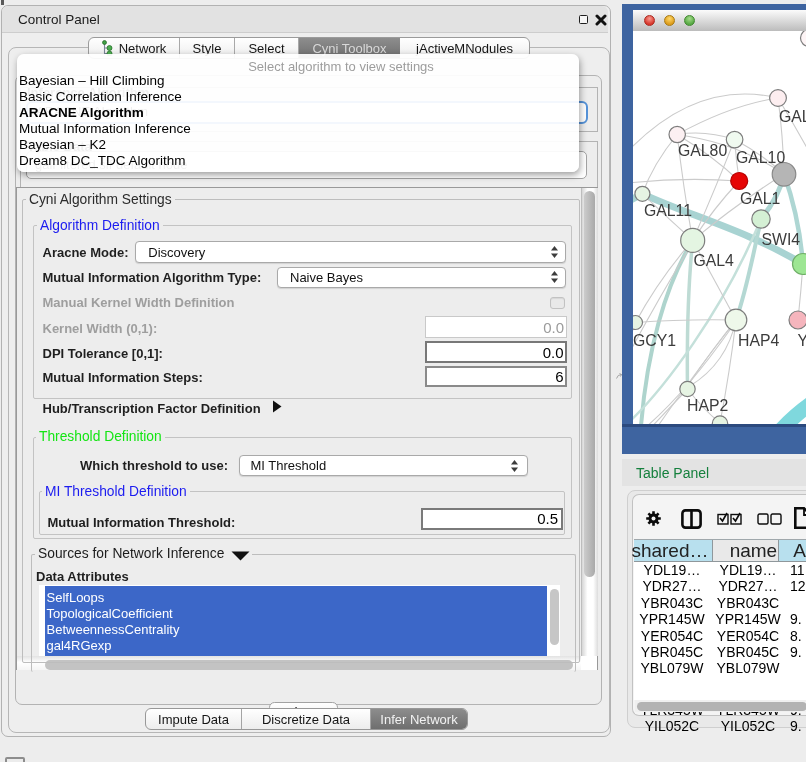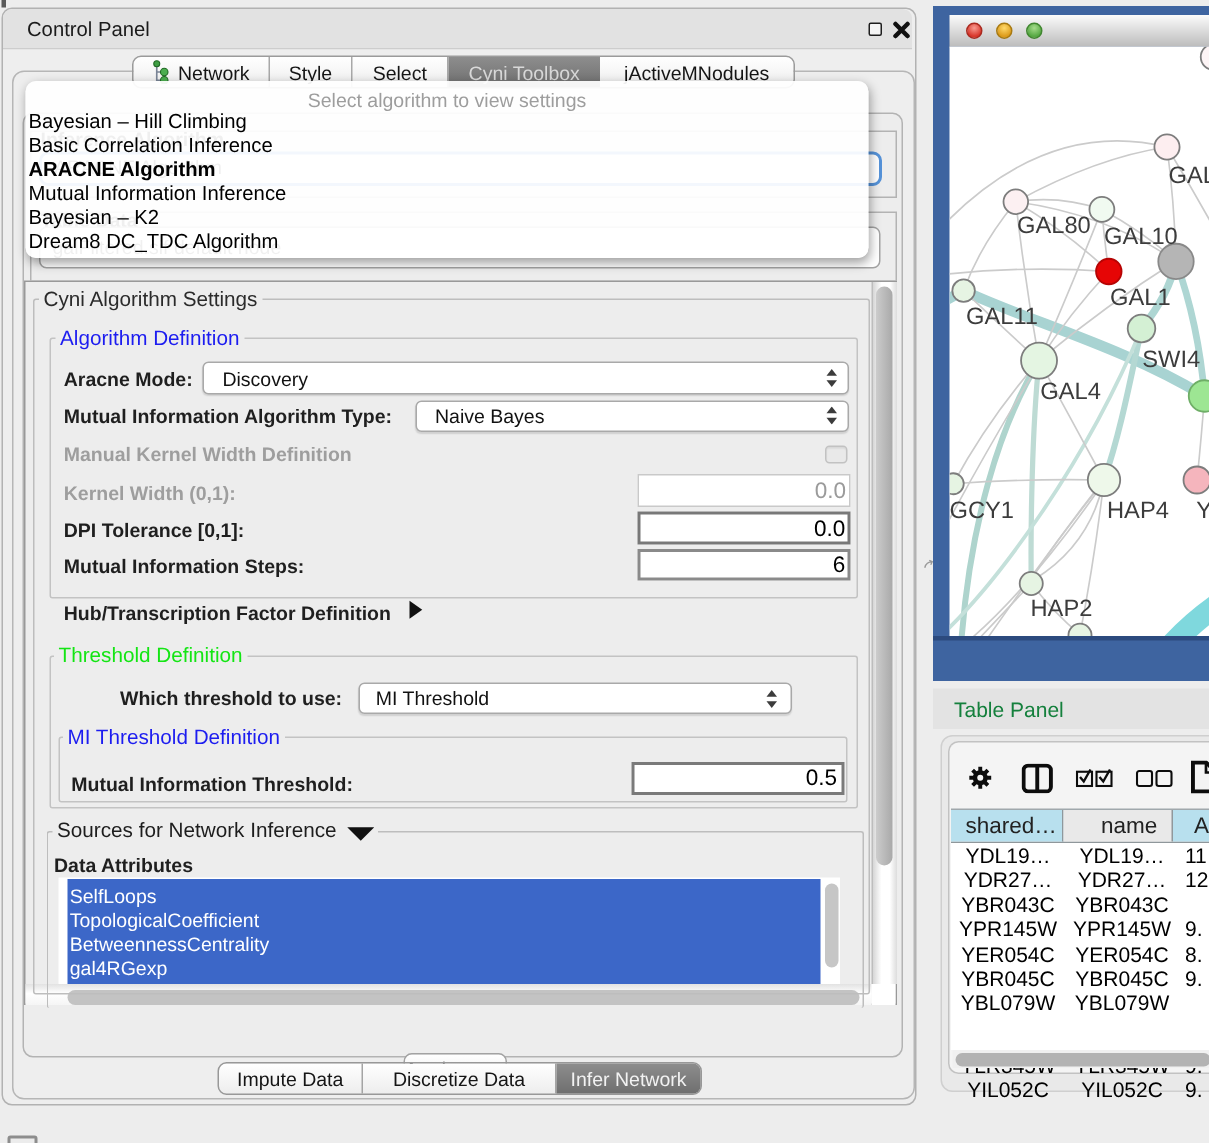--- a/index.html
+++ b/index.html
@@ -161,21 +161,21 @@
      background:linear-gradient(#ffffff,#ededed);display:flex;font-size:13px;color:#151515;box-sizing:border-box;">
   <div style="width:95px;border-right:1px solid #a4a4a4;display:flex;align-items:center;justify-content:center;">Impute Data</div>
   <div style="width:128px;border-right:1px solid #a4a4a4;display:flex;align-items:center;justify-content:center;">Discretize Data</div>
   <div style="flex:1;background:linear-gradient(#8d8d8d,#6f6f6f);color:#f2f2f2;display:flex;align-items:center;justify-content:center;border-radius:0 5px 5px 0;">Infer Network</div>
 </div>
 
 <div class="abs" style="left:5px;top:757px;width:16px;height:12px;border:2px solid #8d8d8d;border-radius:2px;background:#ececec;"></div>
 
 <div class="abs" id="popup" style="left:17px;top:54px;width:562px;height:118px;background:rgba(255,255,255,0.93);
      border-radius:7px;box-shadow:1px 3px 7px rgba(0,0,0,0.38);"></div>
-<div class="abs" style="left:17px;top:59px;width:562px;text-align:center;font-size:13px;color:#9d9d9d;">Select algorithm to view settings</div>
+<div class="abs" style="left:17px;top:59px;width:562px;text-align:center;font-size:13px;color:#9d9d9d;padding-left:43px;">Select algorithm to view settings</div>
 <div class="abs" style="left:19px;top:73px;font-size:13.5px;color:#000;line-height:16px;">
 Bayesian – Hill Climbing<br>Basic Correlation Inference<br><b>ARACNE Algorithm</b><br>Mutual Information Inference<br>Bayesian – K2<br>Dream8 DC_TDC Algorithm</div>
 
 <svg class="abs" style="left:616px;top:373px;" width="6" height="6" viewBox="0 0 6 6">
  <path d="M0.5 5.5 Q1.5 1.5 5.5 1.5 M3.5 0.5 L5.5 1.5 L4.5 3.5" stroke="#9a9a9a" stroke-width="0.9" fill="none"></path>
 </svg>
 
 <div class="abs" style="left:622px;top:4px;width:184px;height:450px;background:#3e64a0;"></div>
 <div class="abs" style="left:622px;top:424px;width:184px;height:3px;background:#2c4a7e;"></div>
 <div class="abs" style="left:633px;top:10px;width:173px;height:21px;
@@ -298,21 +298,21 @@
 <svg class="abs" style="left:757px;top:513px;" width="26" height="12" viewBox="0 0 26 12">
   <rect x="1" y="1" width="10" height="10" rx="1.5" fill="none" stroke="#0c0c0c" stroke-width="1.4"></rect>
   <rect x="14" y="1" width="10" height="10" rx="1.5" fill="none" stroke="#0c0c0c" stroke-width="1.4"></rect>
 </svg>
 <svg class="abs" style="left:794px;top:507px;" width="14" height="22" viewBox="0 0 14 22">
   <path d="M1.3 1.3 H10 L17 8 V20.7 H1.3 Z" fill="none" stroke="#0c0c0c" stroke-width="2.6"></path>
   <path d="M10 1.3 V8 H17" fill="none" stroke="#0c0c0c" stroke-width="1.8"></path>
 </svg>
 
 <div class="abs" style="left:634px;top:539px;width:172px;height:23px;display:flex;
-     font-size:15px;color:#222;border-top:1px solid #a0a8ac;border-bottom:1px solid #8f979b;box-sizing:border-box;">
+     font-size:19px;color:#222;border-top:1px solid #a0a8ac;border-bottom:1px solid #8f979b;box-sizing:border-box;">
   <div style="width:74.5px;background:#b8e0ee;border-right:1px solid #90989c;display:flex;align-items:center;justify-content:flex-end;padding-right:3px;">shared…</div>
   <div style="width:76.5px;background:#e9e9e9;border-right:1px solid #90989c;display:flex;align-items:center;justify-content:center;padding-left:16px;box-sizing:border-box;">name</div>
   <div style="flex:1;background:#b8e0ee;display:flex;align-items:center;padding-left:14px;">A</div>
 </div>
 
 <div class="abs" id="trows" style="left:634px;top:562px;width:172px;height:138px;background:#fff;font-size:14px;color:#000;">
     <div style="display:flex;height:16.4px;line-height:16.4px;">
       <div style="width:76px;text-align:center;">YDL19…</div>
       <div style="width:76px;text-align:center;">YDL19…</div>
       <div style="flex:1;padding-left:4px;">11</div>

